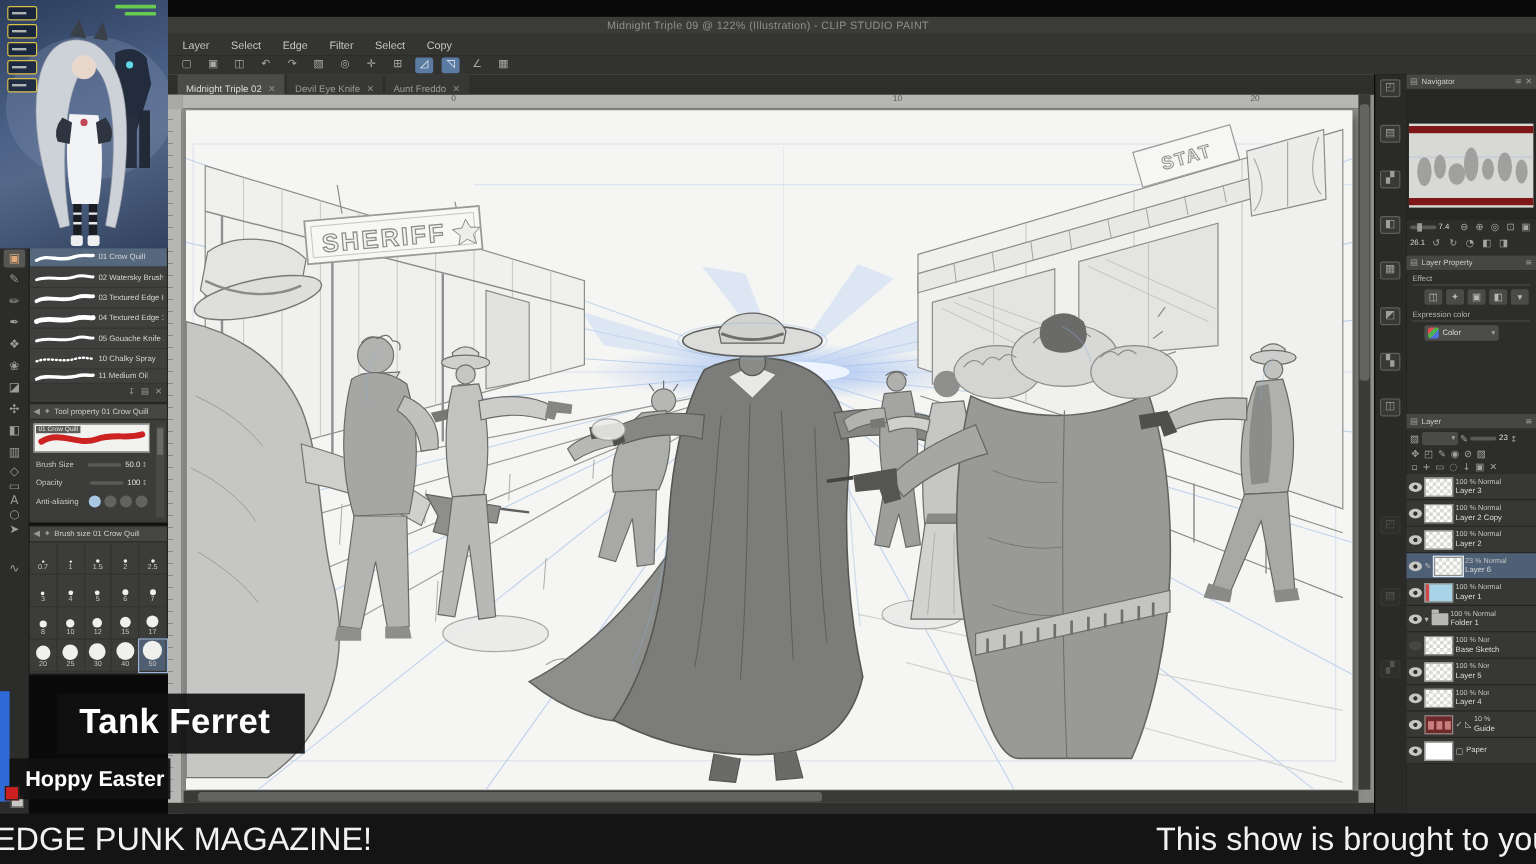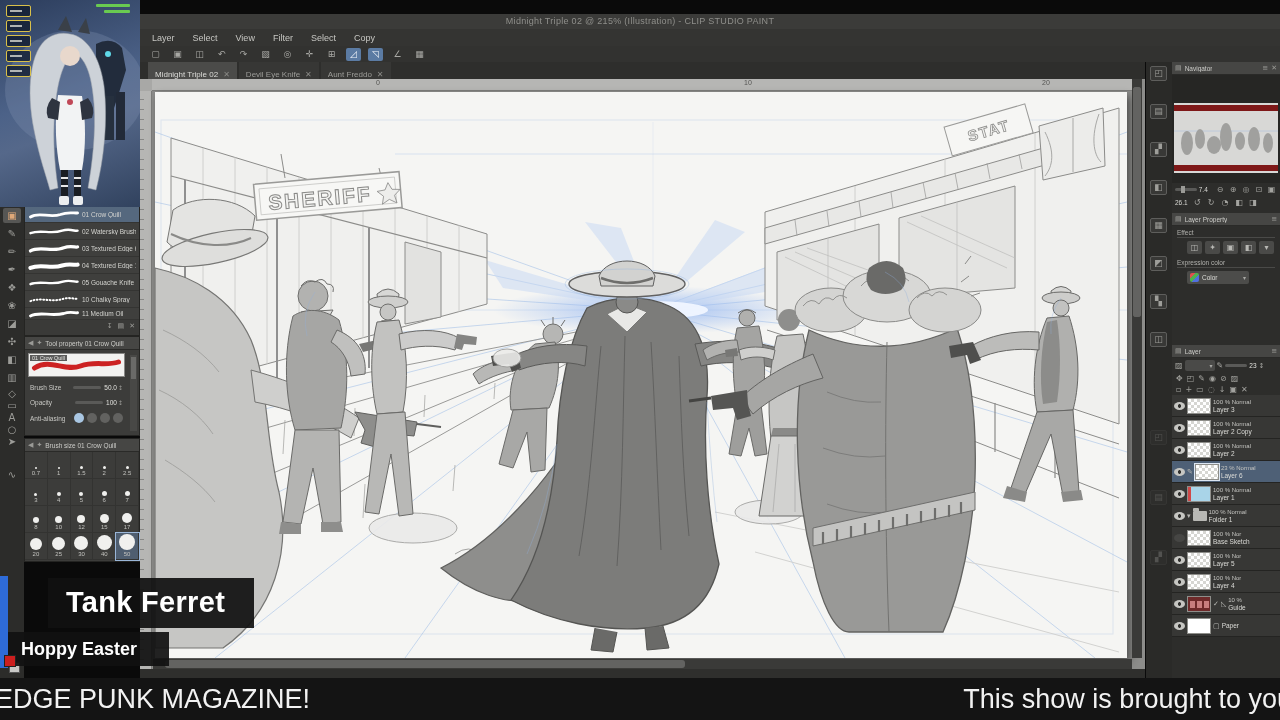--- a/index.html
+++ b/index.html
@@ -151,40 +151,40 @@
   
   .game-overlay { left:0; top:0; width:140px; height:207px;
      background:linear-gradient(160deg,#2c3d5c 0%,#4c6288 45%,#55688a 60%,#31425e 100%); overflow:hidden; }
   .hotbox { position:absolute; left:6px; width:25px; height:12px; background:rgba(18,28,48,.78);
             border:1px solid #d9c04a; border-radius:2px; }
   .hotbox i { position:absolute; left:3px; top:4px; width:12px; height:2px; background:rgba(240,240,230,.7); }
   .gline { position:absolute; background:#6fd84e; height:3px; border-radius:1px; opacity:.9; }
   .blue-stripe { left:0; top:576px; width:8px; height:92px; background:#2e6bd8; }
   .name-card { left:8px; top:578px; width:206px; height:50px; background:rgba(17,17,17,.93);margin-left:40px; }
   .name-card span { position:absolute; left:18px; top:8px; font-size:29px; font-weight:bold; color:#fff; letter-spacing:.3px; }
-  .sub-card { left:8px; top:632px; width:161px; height:34px; background:rgba(17,17,17,.93); }
+  .sub-card { left:8px; top:632px; width:134px; height:34px; background:rgba(17,17,17,.93); }
   .sub-card span { position:absolute; left:13px; top:7px; font-size:18px; font-weight:bold; color:#fff; }
   .ticker { left:0; top:678px; width:1280px; height:42px; background:#141414; overflow:hidden; }
   .ticker .lt { position:absolute; left:-5px; top:6px; font-size:27px; color:#f2f2f2; white-space:nowrap; }
   .ticker .rt { position:absolute; right:-12px; top:6px; font-size:27px; color:#f2f2f2; white-space:nowrap; }
   .top-black { left:0; top:0; width:1280px; height:14px; background:#0a0a0a; }
 </style>
 </head>
 <body>
 
 <div class="stage">
 
   <div class="abs top-black"></div>
   <div class="abs titlebar">
-    <span>Midnight Triple 02 @ 215% (Illustration) - CLIP STUDIO PAINT</span>
+    <span>Midnight Triple 09 @ 122% (Illustration) - CLIP STUDIO PAINT</span>
   </div>
   <div class="abs menubar">
     <span>Layer</span>
     <span>Select</span>
-    <span>View</span>
+    <span>Edge</span>
     <span>Filter</span>
     <span>Select</span>
     <span>Copy</span>
   </div>
   <div class="abs icon-toolbar">
     <span class="tbico g">▢</span>
     <span class="tbico g">▣</span>
     <span class="tbico g">◫</span>
     <span class="tbico g">↶</span>
     <span class="tbico g">↷</span>

